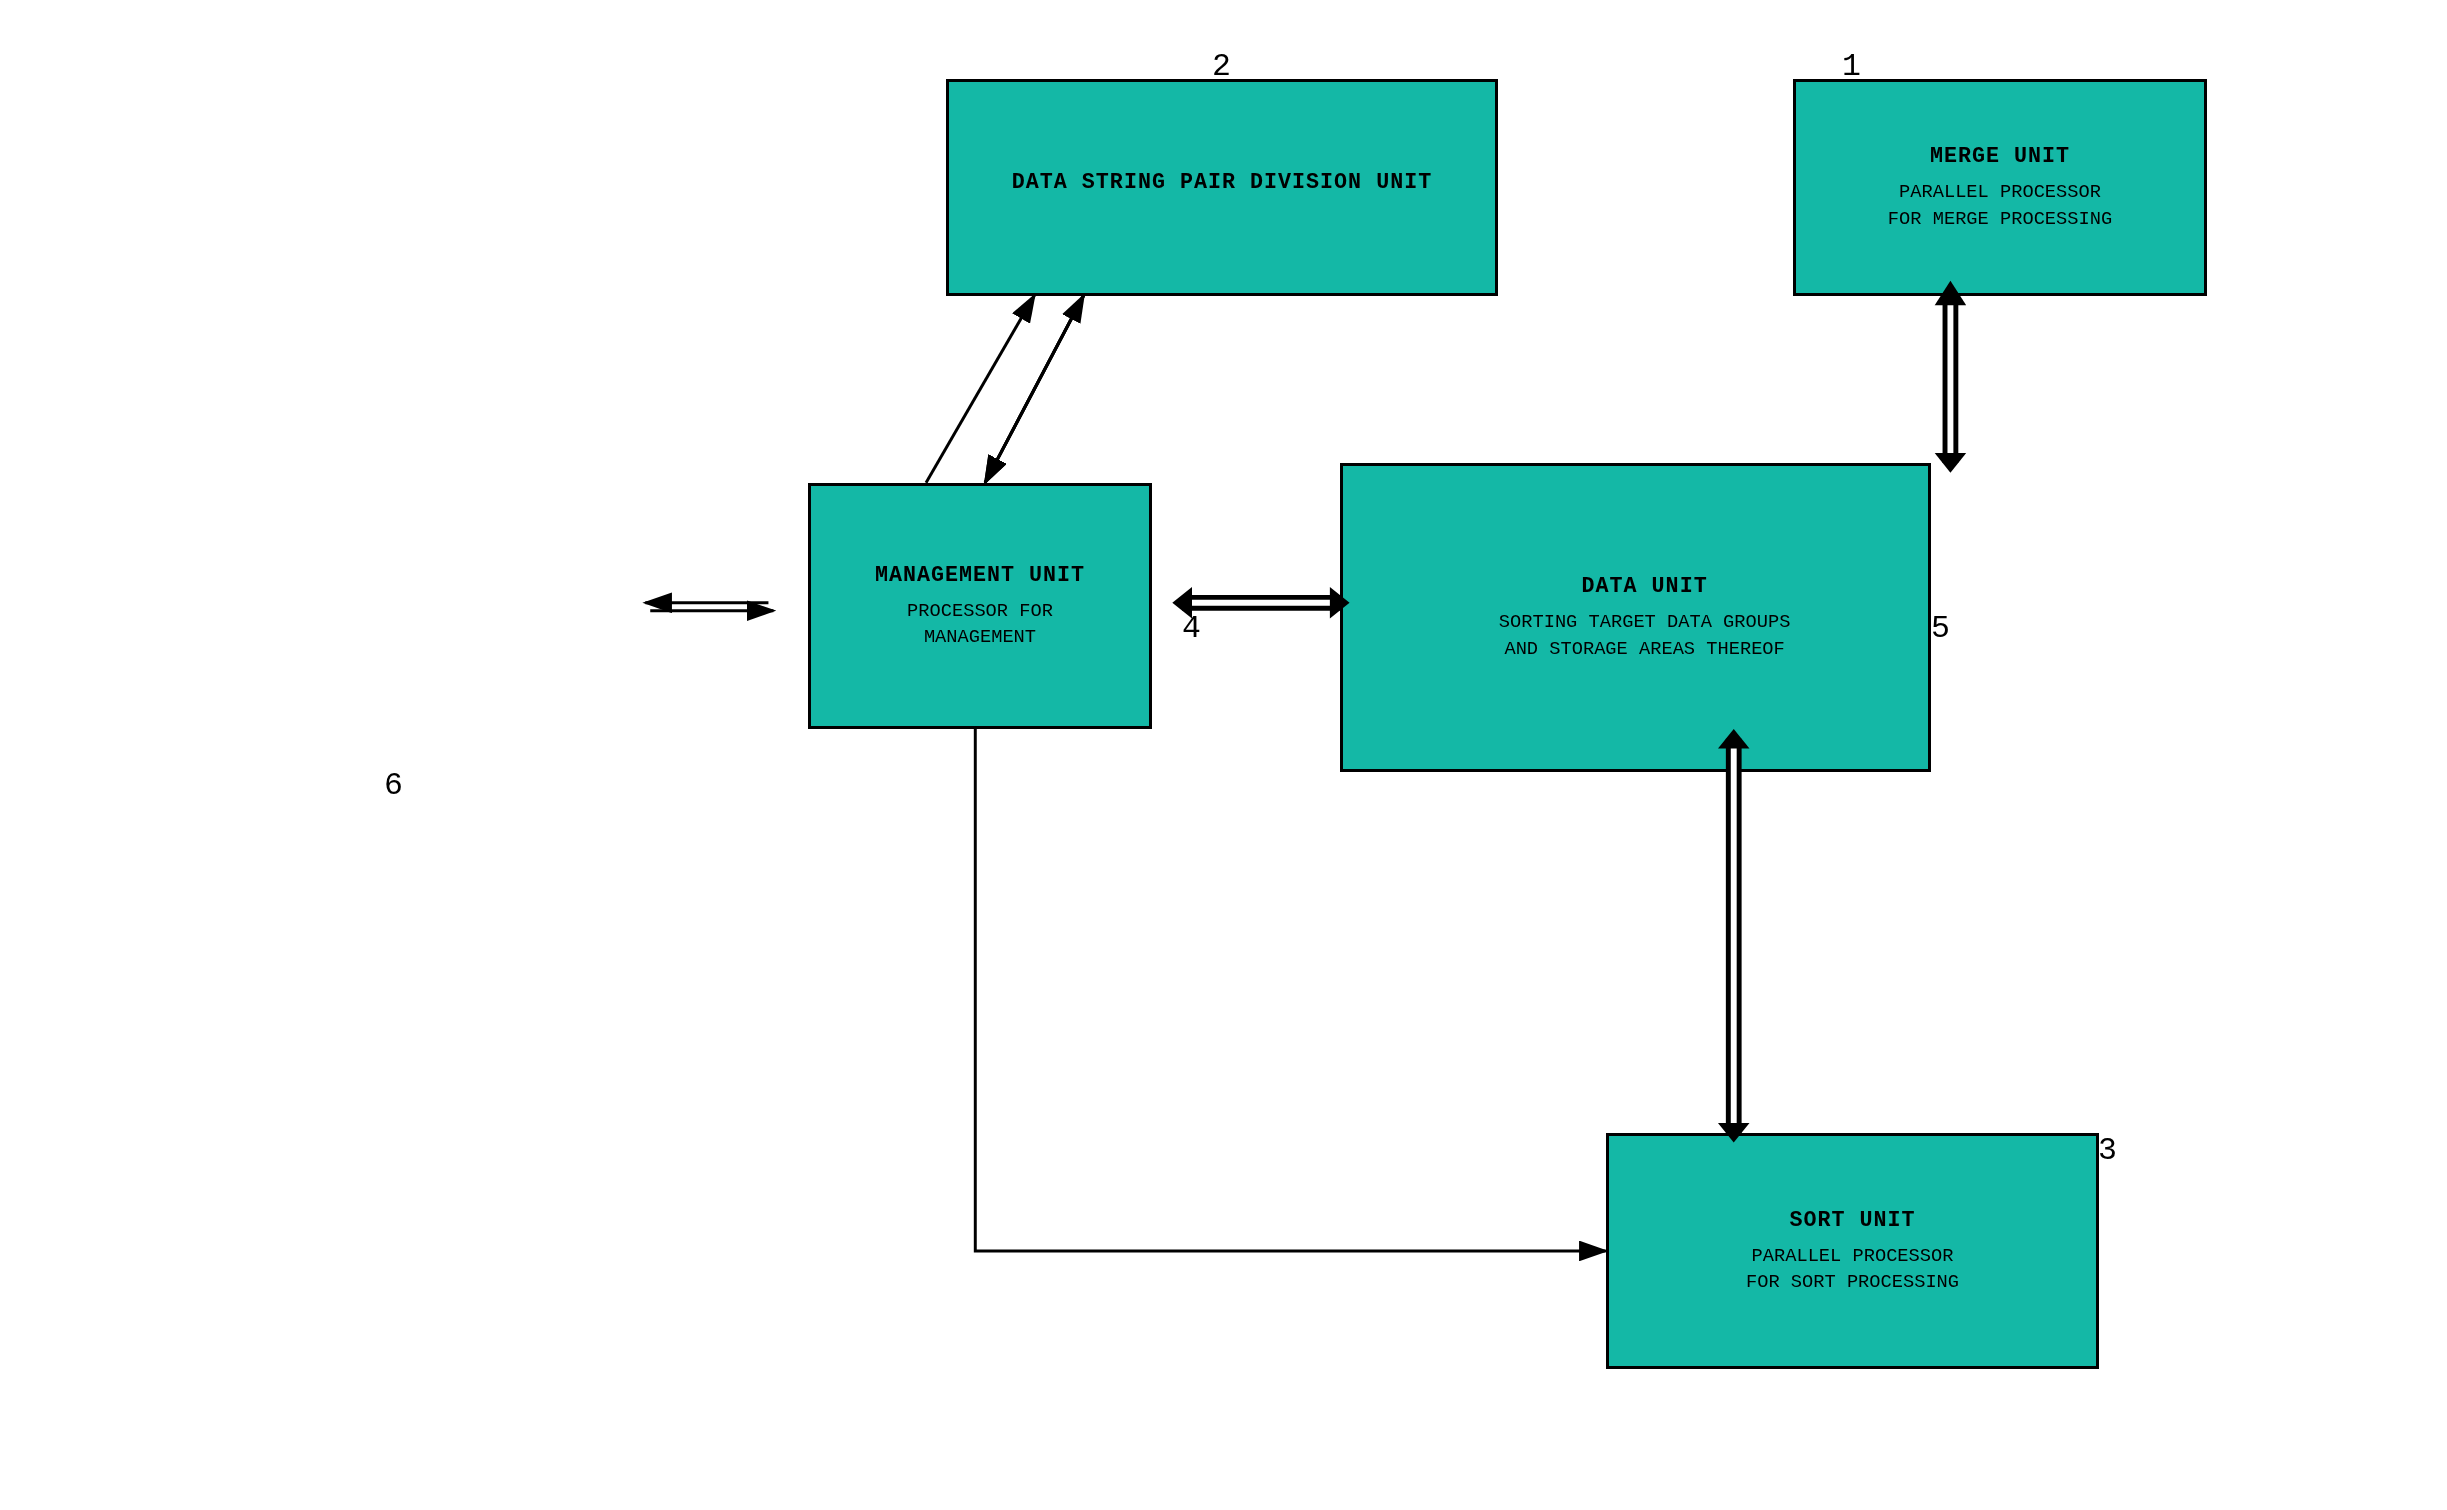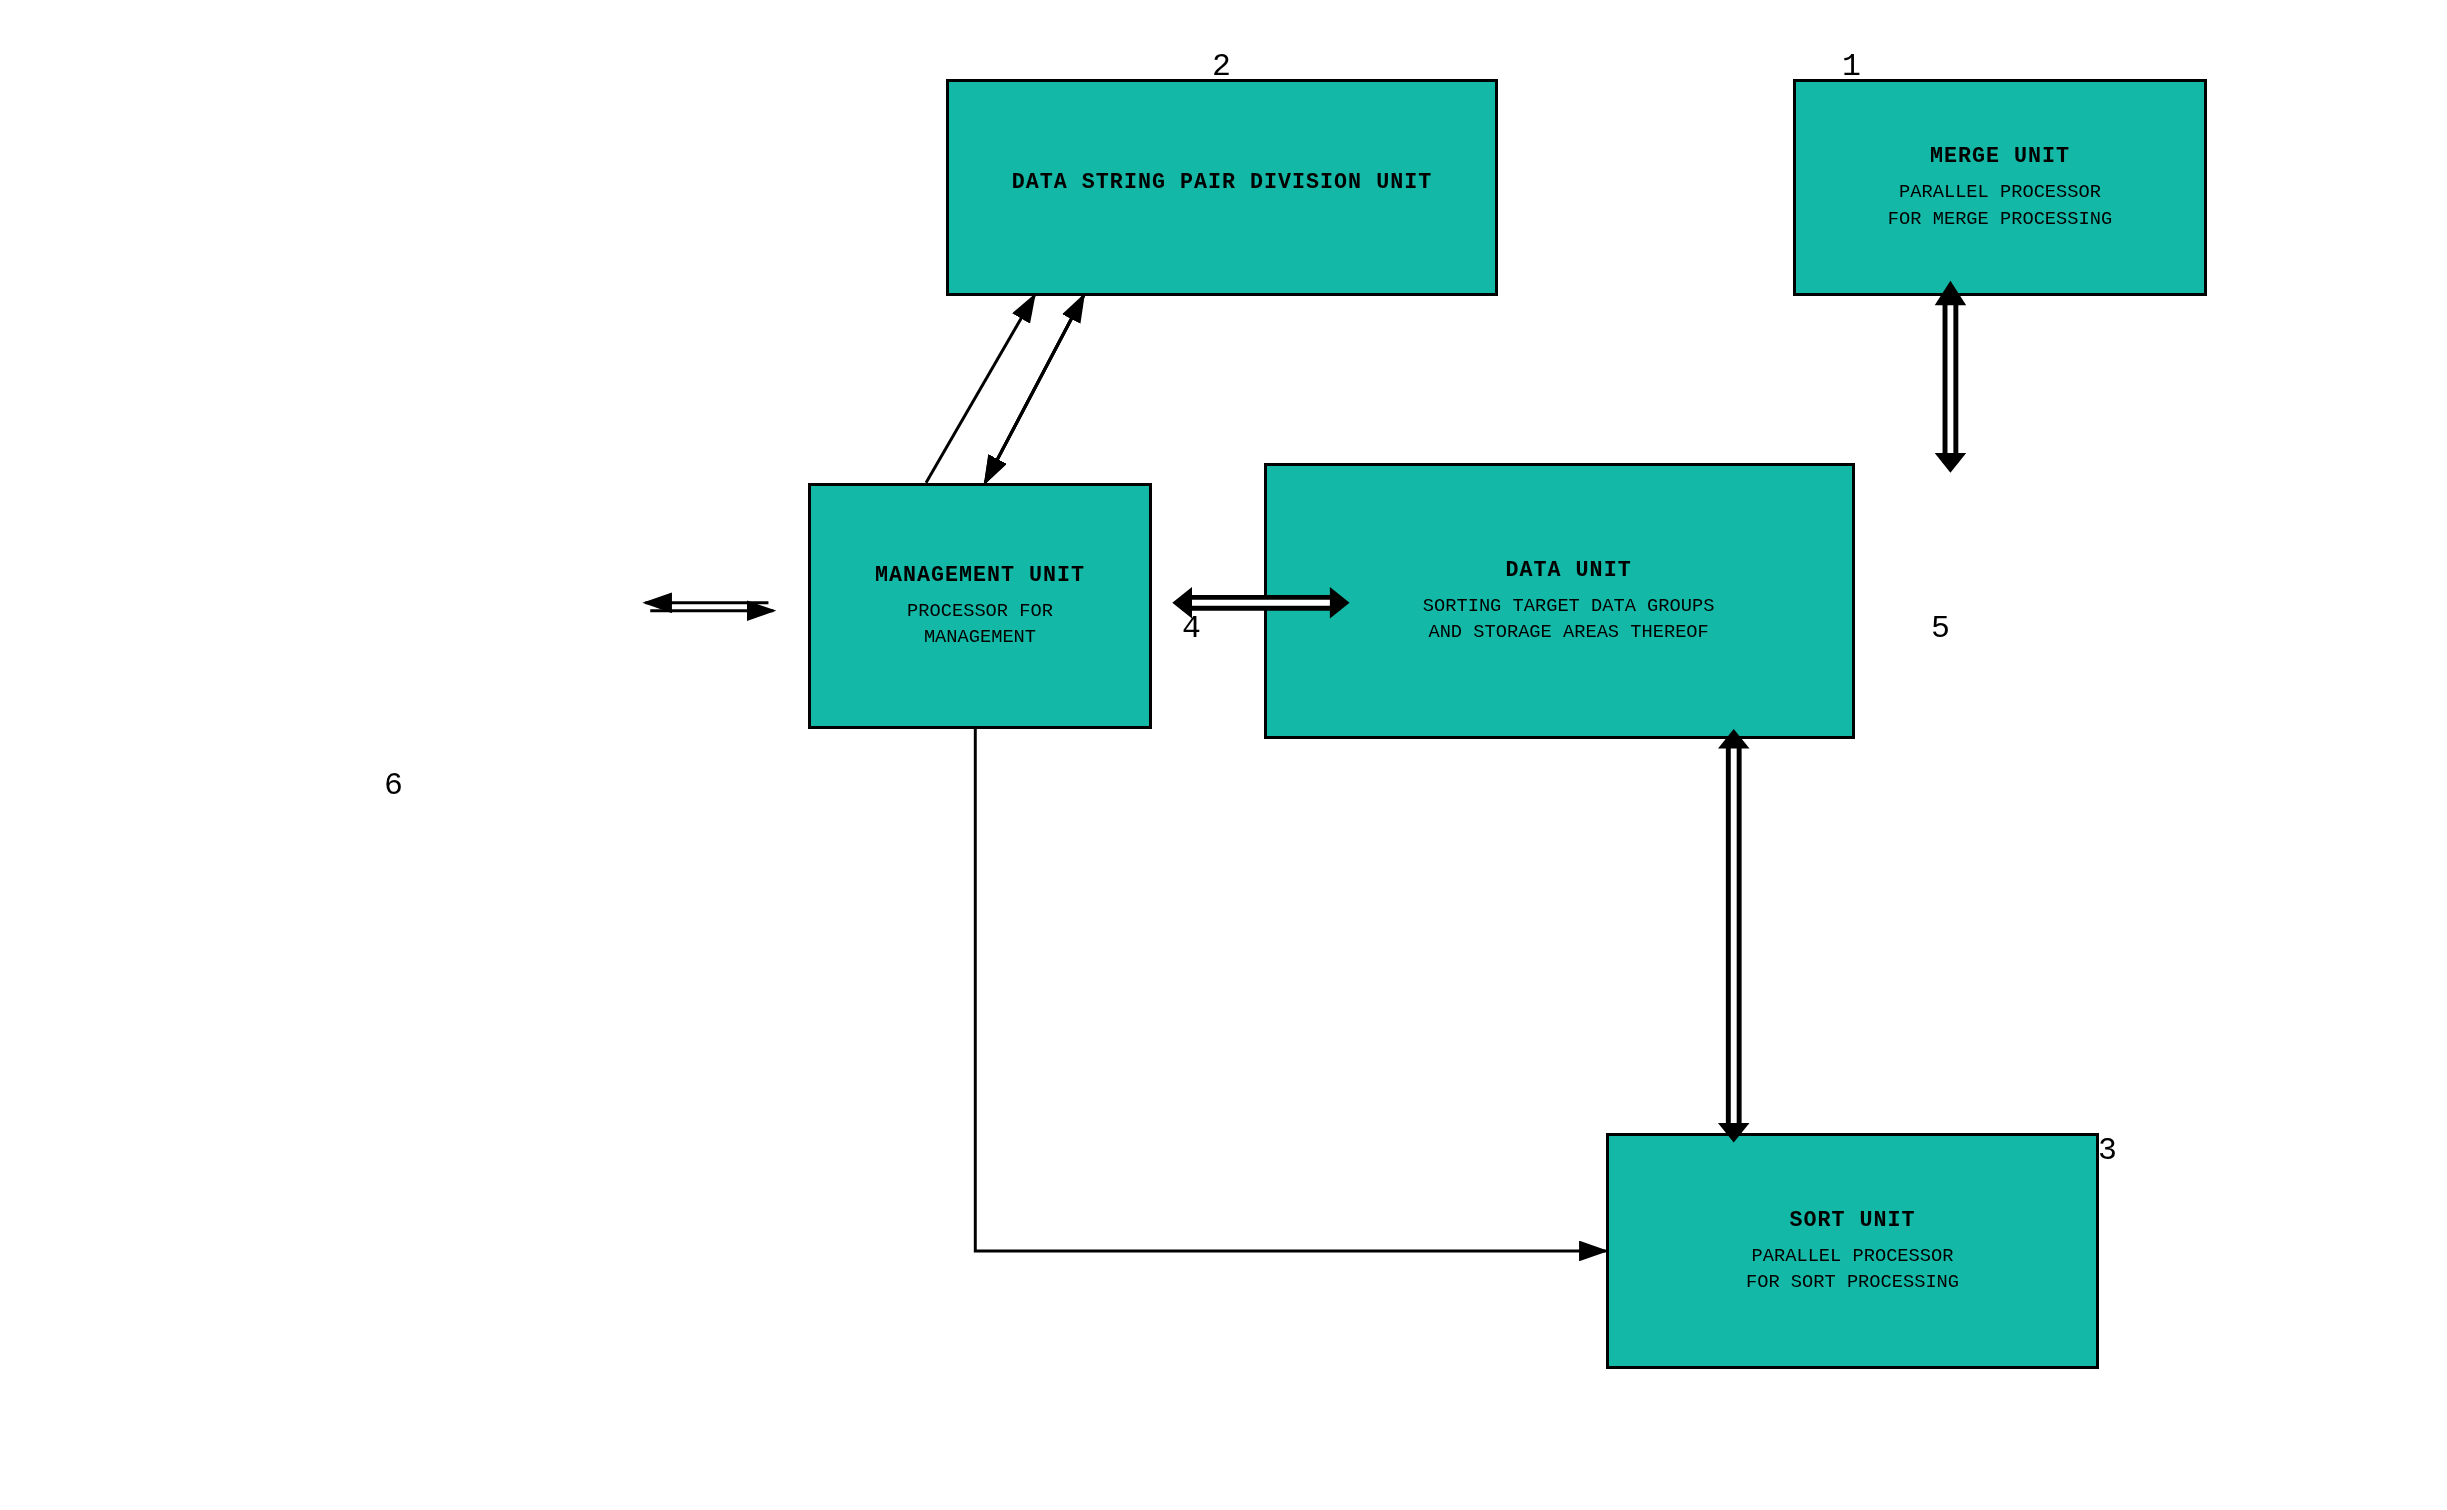--- a/index.html
+++ b/index.html
@@ -78,21 +78,21 @@
   <div class="box" style="left:1606px; top:1133px; width:493px; height:236px;">
     <div class="box-title">SORT UNIT</div>
     <div class="box-subtitle">PARALLEL PROCESSOR<br>FOR SORT PROCESSING</div>
   </div>
 
   <div class="box" style="left:768px; top:483px; width:344px; height:246px;margin-left:40px;">
     <div class="box-title">MANAGEMENT UNIT</div>
     <div class="box-subtitle">PROCESSOR FOR<br>MANAGEMENT</div>
   </div>
 
-  <div class="box" style="left:1264px; top:463px; width:591px; height:276px;padding-left:32px;">
+  <div class="box" style="left:1340px; top:463px; width:591px; height:309px;padding-left:32px;">
     <div class="box-title">DATA UNIT</div>
     <div class="box-subtitle">SORTING TARGET DATA GROUPS<br>AND STORAGE AREAS THEREOF</div>
   </div>
 
 
   <svg class="connections" viewBox="0 0 2485 1533" width="2448" height="1510">
     <defs>
 
       <marker id="arrow" markerWidth="10" markerHeight="7" refX="9" refY="3.5" orient="auto">
         <polygon points="0 0, 10 3.5, 0 7" fill="#000"></polygon>

